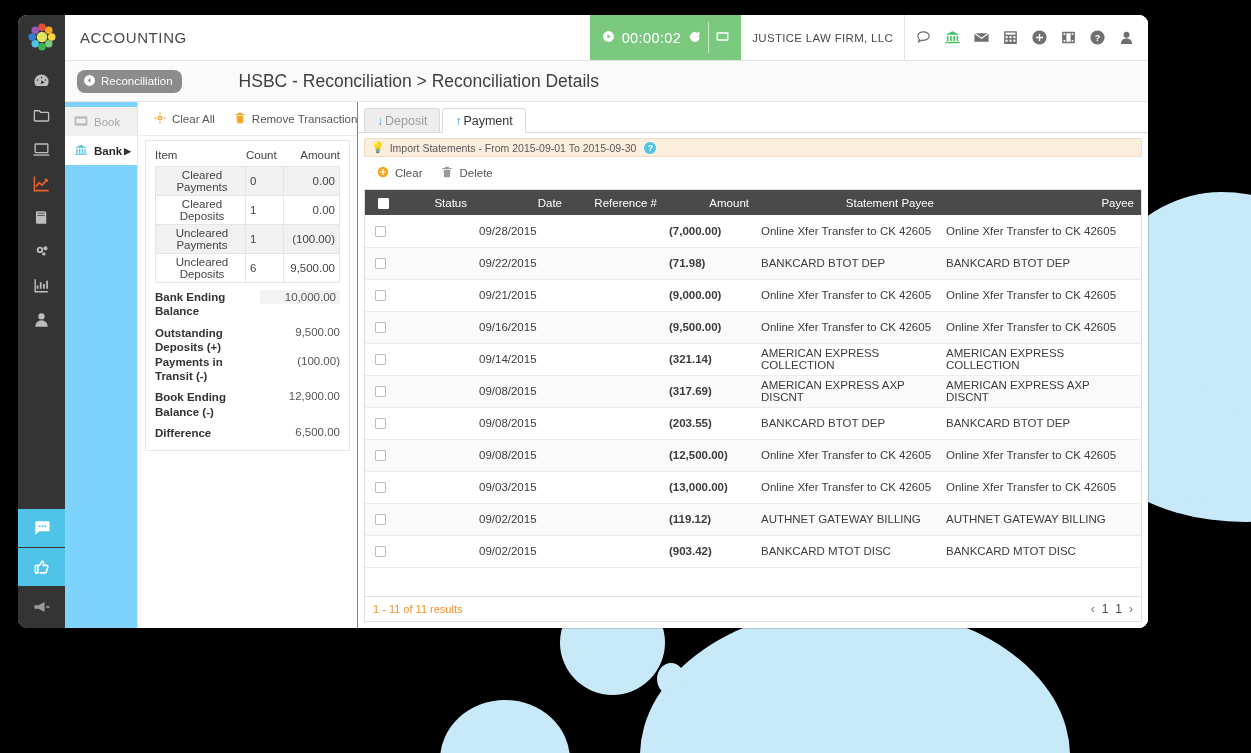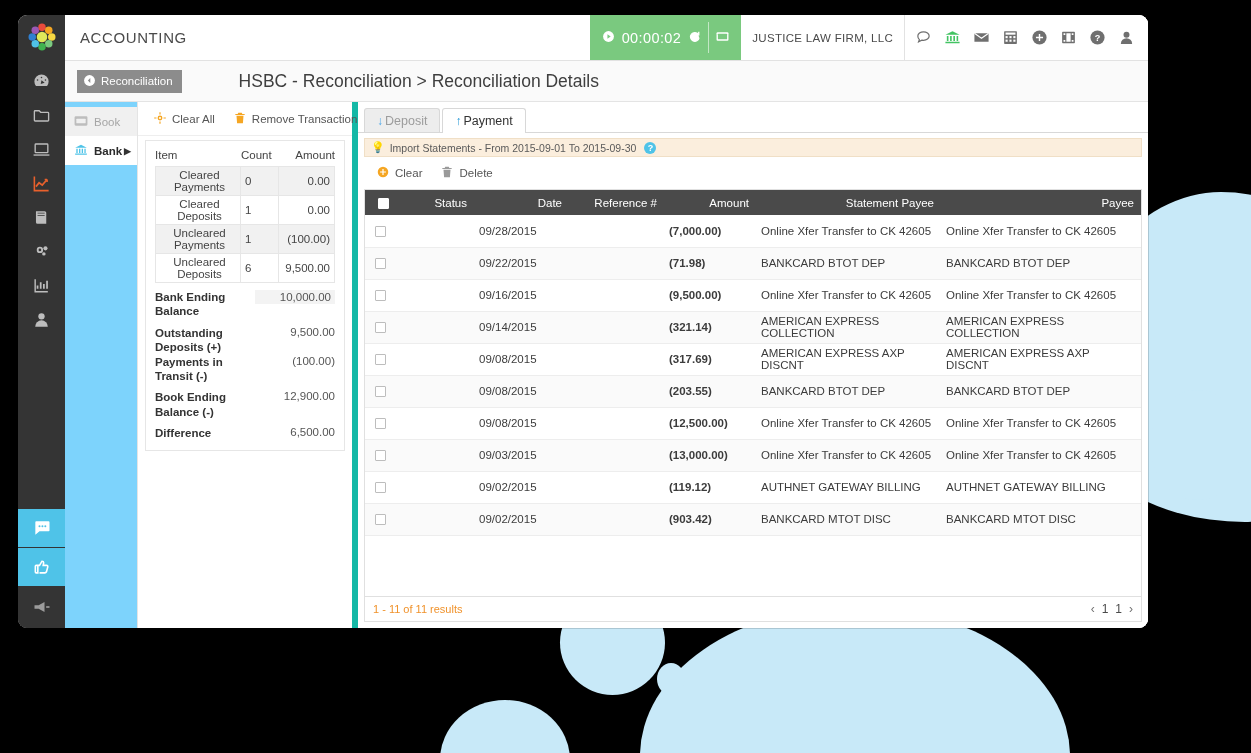--- a/index.html
+++ b/index.html
@@ -83,21 +83,21 @@
   .topic { width: 28px; height: 46px; display: flex; align-items: center; justify-content: center; color: #6f6f6f; }
   .topic svg { width: 17px; height: 17px; }
   .topic.bank { color: #43c463; }
 
   
   #crumbbar {
     height: 41px; background: #fafafa; border-bottom: 1px solid #e4e4e4;
     display: flex; align-items: center; padding-left: 12px;
   }
   #back-btn {
-    background: #8c8c8c; color: #fff; border-radius: 0;
+    background: #8c8c8c; color: #fff; border-radius: 8px;
     height: 23px; display: inline-flex; align-items: center; gap: 5px;
     padding: 0 9px 0 6px; font-size: 11.5px;
   }
   #back-btn svg { width: 13px; height: 13px; fill: #fff; }
   #crumb-title { font-size: 17.5px; color: #3f3f3f; margin-left: 57px; }
 
   
   #body { flex: 1; display: flex; min-height: 0; border-radius: 0 0 9px 0; }
 
   
@@ -107,21 +107,21 @@
     padding-left: 9px; font-size: 11.5px; position: relative;
   }
   .subnav-item.disabled { color: #a6a6a6; background:#f0f0f0; }
   .subnav-item.active { color: #2b2b2b; font-weight: bold; background: #fff; }
   .subnav-item svg { width: 14px; height: 14px; flex: none; }
   .subnav-item.disabled svg { fill: #bdbdbd; }
   .subnav-item.active svg { fill: #4fc3e8; }
   .caret { position: absolute; right: 6px; font-size: 9px; color: #333; }
 
   
-  #summary-col { width: 220px; flex: none; background: #fff; border-right: 6px solid #14b8a6; display:flex; flex-direction:column; }
+  #summary-col { width: 220px; flex: none; background: #fff; border-right: 1px solid #14b8a6; display:flex; flex-direction:column; }
   #summary-tools {
     height: 34px; display: flex; align-items: center; gap: 18px; padding-left: 15px;
     font-size: 11.5px; color: #555; border-bottom: 1px solid #eee; background:#fff;
     white-space: nowrap;
   }
   .tool { display: inline-flex; align-items: center; gap: 5px; }
   .tool svg { width: 14px; height: 14px; }
   #summary-card { margin: 4px 7px 0 7px; border: 1px solid #e6e6e6; background: #fff; padding: 8px 0 10px 0; }
   .sdate { display: flex; justify-content: space-between; padding: 0 9px 9px 9px; font-size: 11.5px; }
   .sdate .lbl { font-weight: bold; color: #333; }
@@ -572,20 +572,30 @@
                     <td class="col-date">09/22/2015</td>
                     <td class="col-ref"></td>
                     <td class="col-amt">(71.98)</td>
                     <td class="col-spay">BANKCARD BTOT DEP</td>
                     <td class="col-pay">BANKCARD BTOT DEP</td>
                     <td class="col-act"></td>
                   </tr>
                   <tr>
                     <td class="col-cb"><span class="cbx"></span></td>
                     <td class="col-status"></td>
+                    <td class="col-date">09/21/2015</td>
+                    <td class="col-ref"></td>
+                    <td class="col-amt">(9,000.00)</td>
+                    <td class="col-spay">Online Xfer Transfer to CK 42605</td>
+                    <td class="col-pay">Online Xfer Transfer to CK 42605</td>
+                    <td class="col-act"></td>
+                  </tr>
+                  <tr>
+                    <td class="col-cb"><span class="cbx"></span></td>
+                    <td class="col-status"></td>
                     <td class="col-date">09/16/2015</td>
                     <td class="col-ref"></td>
                     <td class="col-amt">(9,500.00)</td>
                     <td class="col-spay">Online Xfer Transfer to CK 42605</td>
                     <td class="col-pay">Online Xfer Transfer to CK 42605</td>
                     <td class="col-act"></td>
                   </tr>
                   <tr>
                     <td class="col-cb"><span class="cbx"></span></td>
                     <td class="col-status"></td>

